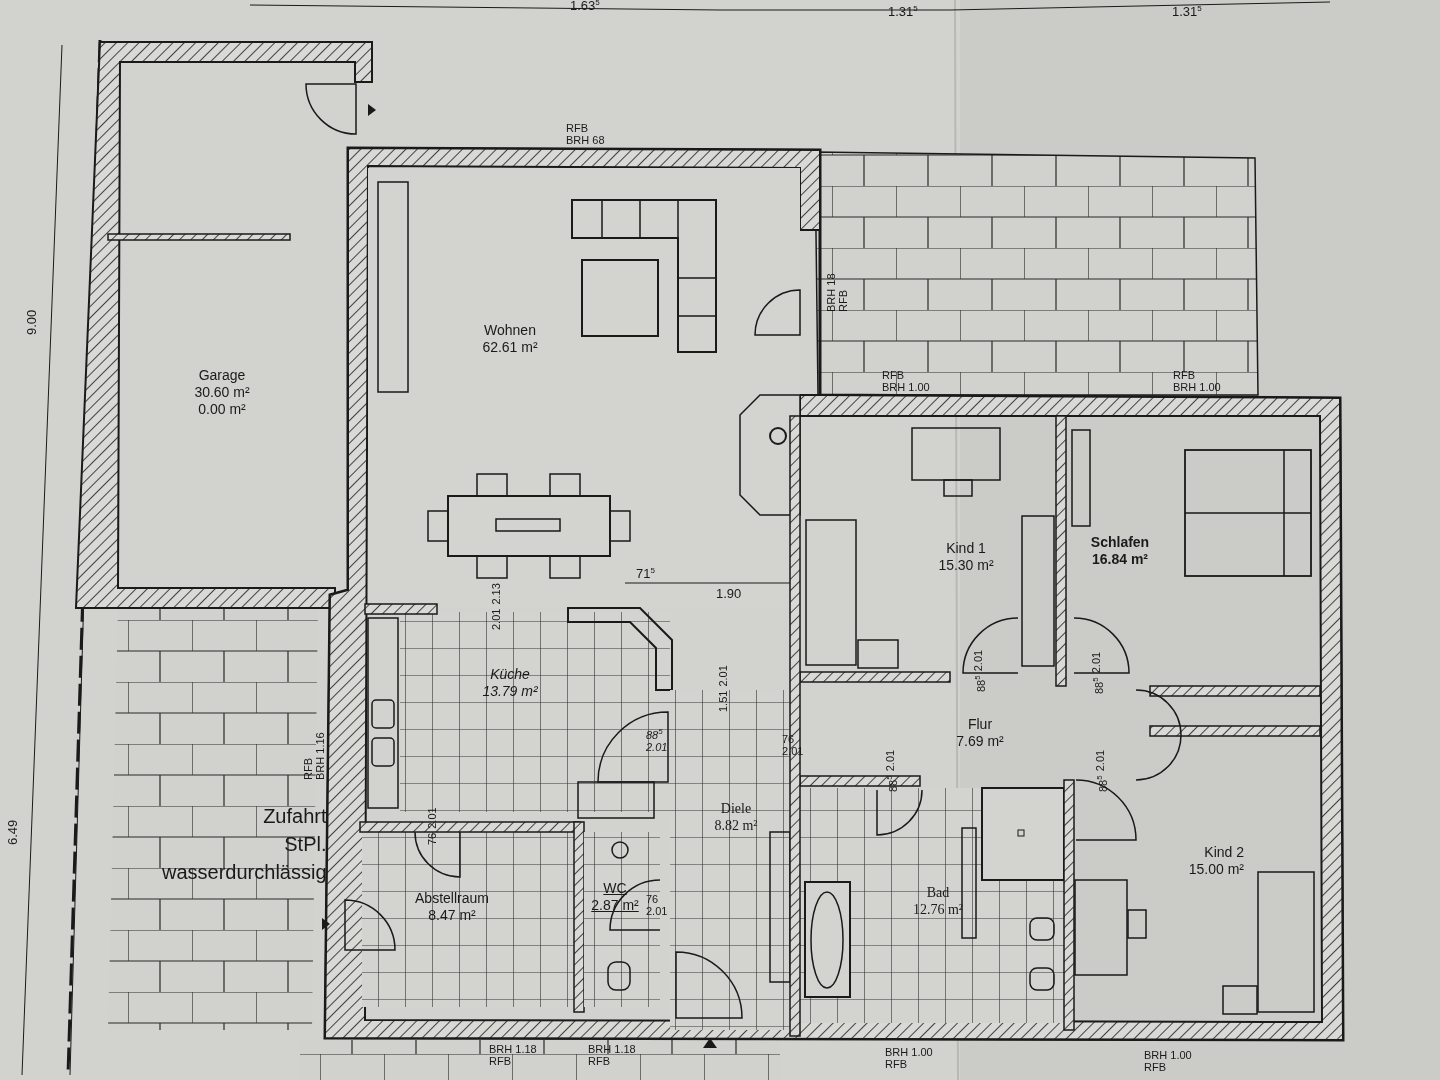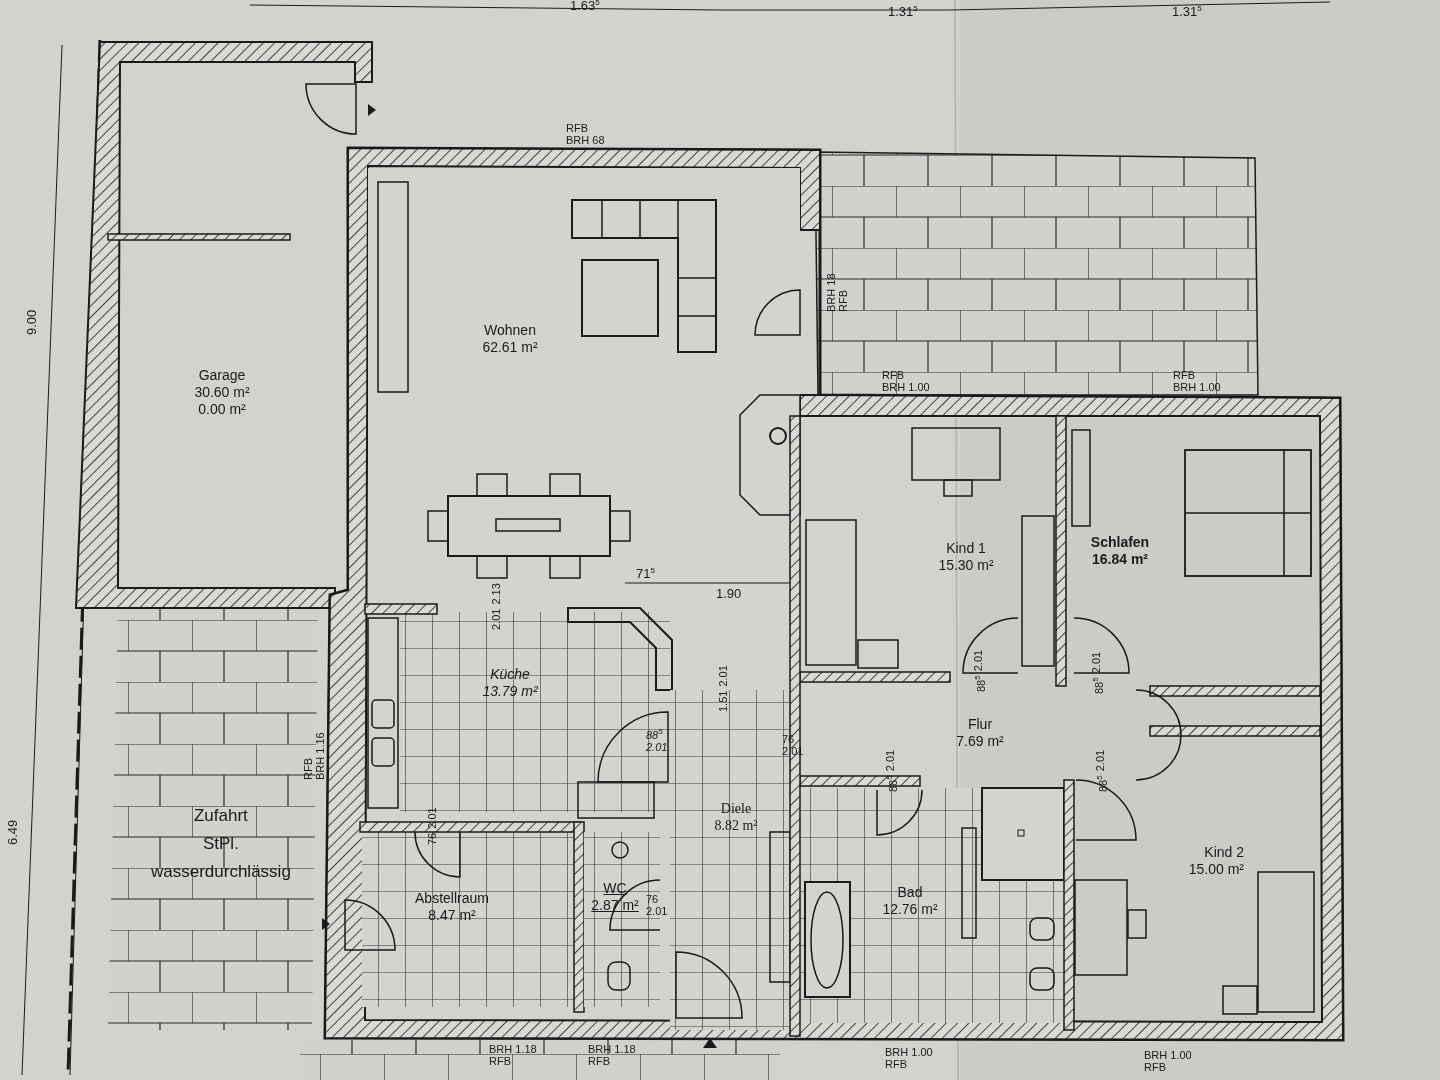--- a/index.html
+++ b/index.html
@@ -168,42 +168,42 @@
   <div>8.82 m²</div>
 </div>
 <div class="lbl" style="left:402px;top:890px;width:100px;">
   <div>Abstellraum</div>
   <div>8.47 m²</div>
 </div>
 <div class="lbl" style="left:580px;top:880px;width:70px;text-decoration:underline;">
   <div>WC</div>
   <div>2.87 m²</div>
 </div>
-<div class="lbl" style="left:860px;top:884px;width:100px;">
+<div class="lbl" style="left:888px;top:884px;width:100px;font-family:Liberation Serif, serif;">
   <div>Bad</div>
   <div>12.76 m²</div>
 </div>
 <div class="lbl" style="left:930px;top:716px;width:100px;">
   <div>Flur</div>
   <div>7.69 m²</div>
 </div>
 <div class="lbl" style="left:916px;top:540px;width:100px;">
   <div>Kind 1</div>
   <div>15.30 m²</div>
 </div>
 <div class="lbl" style="left:1070px;top:534px;width:100px;font-weight:bold;">
   <div>Schlafen</div>
   <div>16.84 m²</div>
 </div>
 <div class="lbl" style="left:1144px;top:844px;width:100px;text-align:right;">
   <div>Kind 2</div>
   <div>15.00 m²</div>
 </div>
 
-<div class="lbl" style="left:151px;top:802px;text-align:center;font-size:17px;line-height:28px;">
+<div class="lbl" style="left:162px;top:802px;text-align:right;font-size:20px;line-height:28px;">
   <div>Zufahrt</div>
   <div>StPl.</div>
   <div>wasserdurchlässig</div>
 </div>
 
 <div class="sm" style="left:566px;top:122px;">
   <div>RFB</div>
   <div>BRH 68</div>
 </div>
 <div class="sm vt" style="left:825px;top:312px;">

